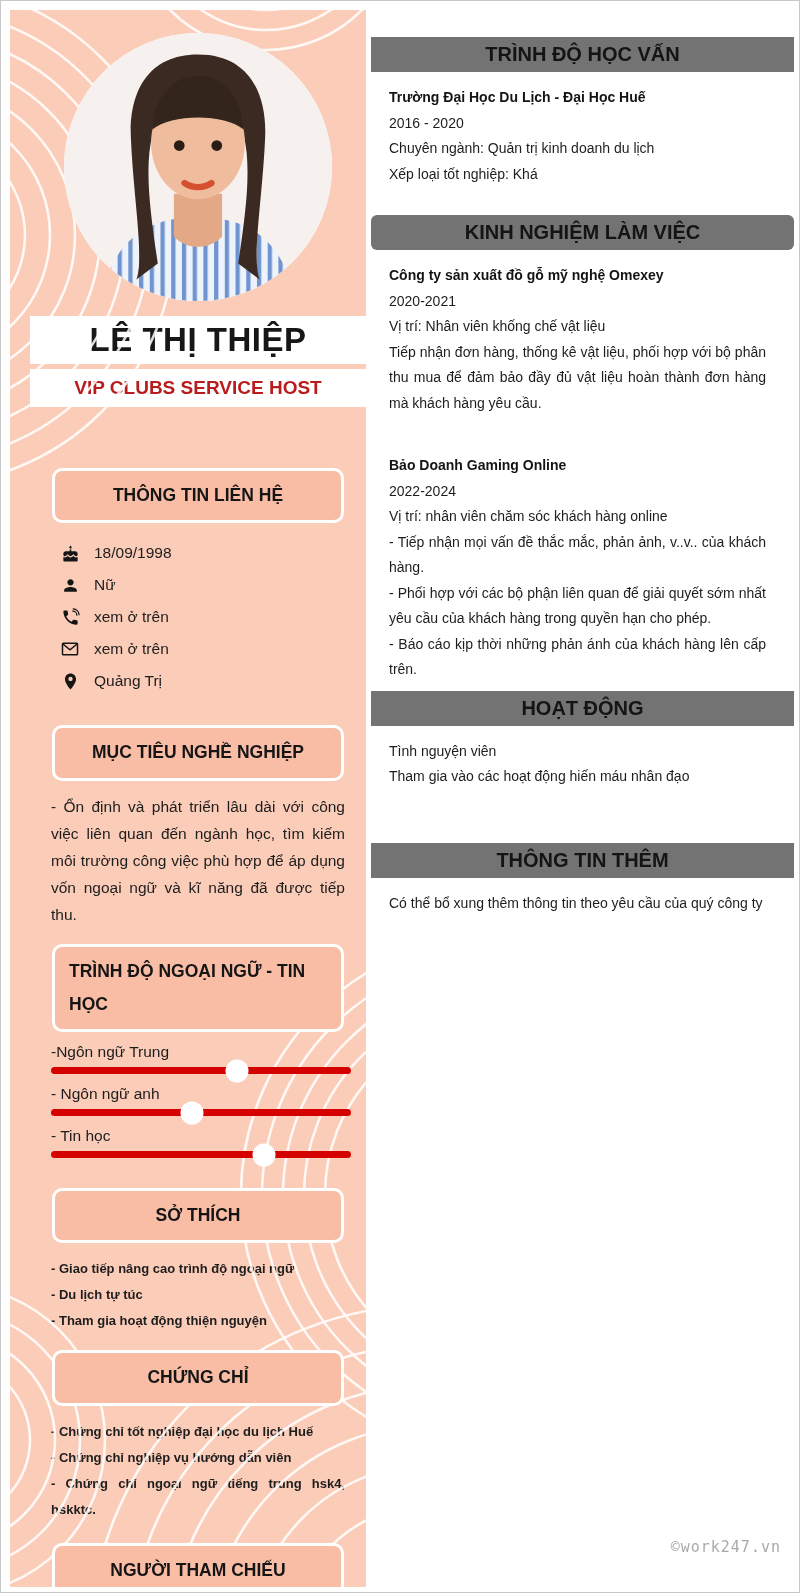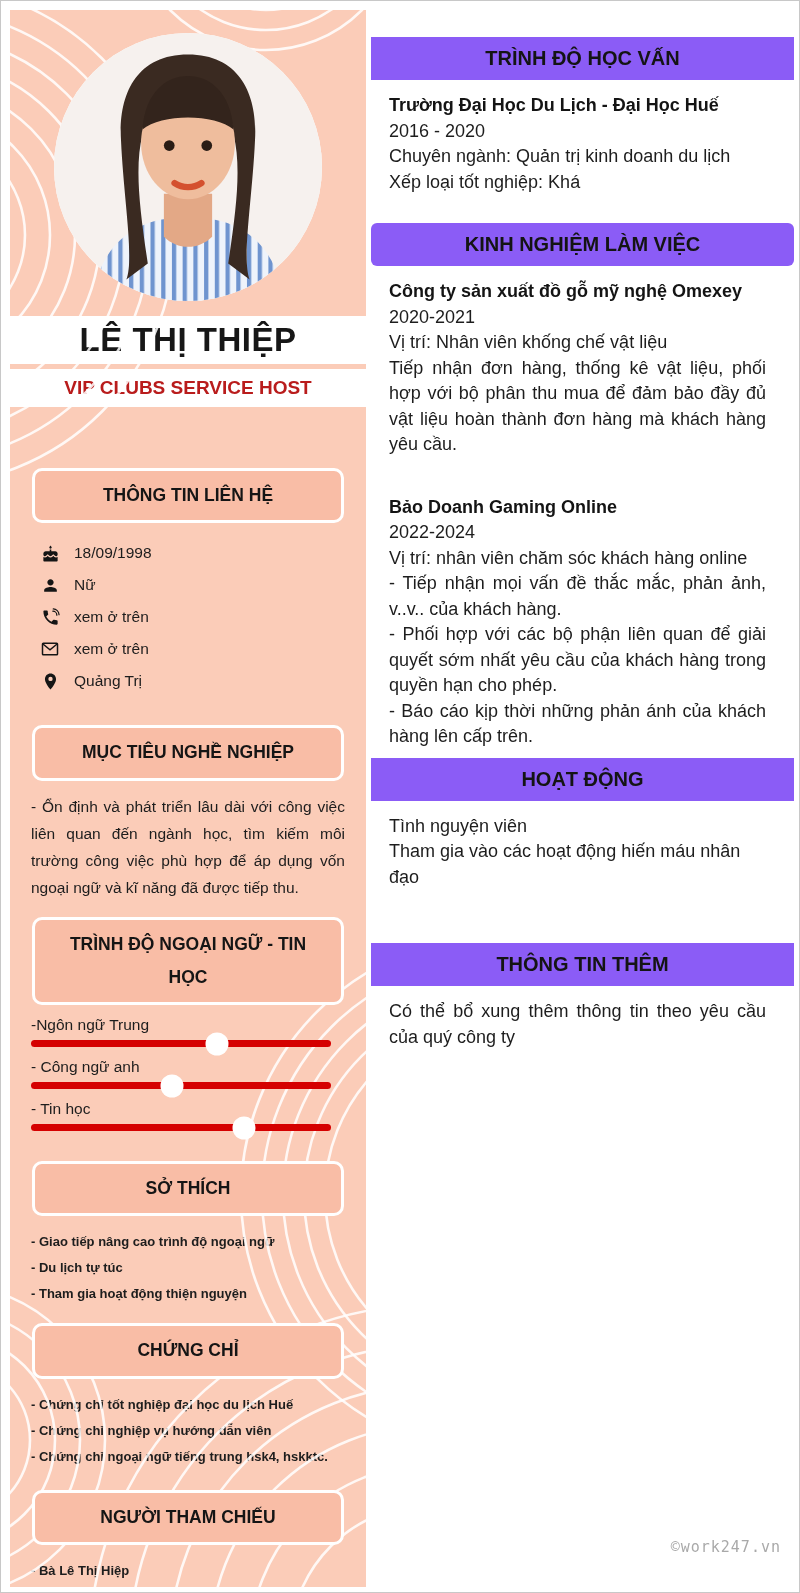--- a/index.html
+++ b/index.html
@@ -3,37 +3,37 @@
 <meta charset="utf-8">
 <style>
   * { margin:0; padding:0; box-sizing:border-box; }
   html,body { background:#fff; }
   body { font-family:"Liberation Sans", sans-serif; color:#222; }
   .page { position:relative; width:800px; height:1593px; background:#fff;
           border:1px solid #c8c8c8; overflow:hidden; }
 
   
   .sidebar { position:absolute; left:9px; top:9px; width:356px; height:1577px;
-             background:#fbccb8; overflow:hidden; }
+             background:#fbccb8; overflow:hidden;padding-left:20px; }
   .deco { position:absolute; inset:0; pointer-events:none; }
 
   .photo-ring { position:relative; width:268px; height:268px; margin:23px auto 0;
                 background:#fff; border-radius:50%; overflow:hidden; }
   .photo-ring svg { position:absolute; inset:0; }
 
   .name-band { background:#fff; margin-top:15px; height:48px;
                display:flex; align-items:center; justify-content:center; }
   .name-band h1 { font-size:33px; font-weight:800; letter-spacing:.5px; color:#171717; }
   .title-band { background:#fff; margin-top:5px; height:38px;
                 display:flex; align-items:center; justify-content:center; }
   .title-band h2 { font-size:19px; font-weight:700; color:#b91c1c; }
 
   .side-h { position:relative; margin:0 22px; background:#f9bda6; border:3px solid #fff;
             border-radius:10px; min-height:48px; display:flex; align-items:center;
-            justify-content:center; text-align:center;
+            justify-content:center; text-align:left;
             font-size:17.5px; font-weight:700; color:#151515; padding:8px 14px; line-height:1.9; }
 
   .contact-list { margin:14px 0 0 29px; }
   .c-row { display:flex; align-items:center; height:32px; }
   .c-icon { width:22px; display:flex; justify-content:center; margin-right:13px; }
   .c-text { font-size:15.5px; color:#1d1d1d;text-align:center; }
 
   .side-par { margin:12px 21px 0; font-size:15.5px; line-height:27px;
               text-align:justify; color:#1d1d1d; }
 
@@ -45,23 +45,23 @@
                   border-radius:50%; transform:translate(-50%,-50%); }
 
   .side-list { margin:13px 21px 0; font-size:13px; line-height:26px; color:#1d1d1d;font-weight:bold; }
   .side-list.justify { text-align:justify; }
 
   .mt28{margin-top:28px;} .mt20{margin-top:20px;} .mt16{margin-top:16px;}
   .mt30{margin-top:30px;} .mt61{margin-top:61px;}
 
   
   .main { position:absolute; left:370px; top:9px; width:423px; height:1577px; background:#fff; }
-  .main-h { background:#8b5cf6; height:43px; display:flex; align-items:center;
+  .main-h { background:#737373; height:35px; display:flex; align-items:center;
             justify-content:center; font-size:20px; font-weight:700; color:#141414; }
-  .main-sec { padding:13px 28px 0 18px; font-size:18px; line-height:25.5px; color:#1d1d1d; }
+  .main-sec { padding:13px 28px 0 18px; font-size:14px; line-height:25.5px; color:#1d1d1d; }
   .bold { font-weight:700; color:#141414; }
   .jpar { text-align:justify; }
   .job2 { margin-top:37px; }
   .mh1 { margin-top:27px; }
   .mh2 { margin-top:14px;border-radius:6px; }
   .mh3 { margin-top:8px; }
   .mh4 { margin-top:53px; }
   .sec-pad-btm { padding-bottom:14px; }
 
   .watermark { position:absolute; right:18px; bottom:36px;
@@ -194,21 +194,21 @@
 
     <div class="side-h mt16">TRÌNH ĐỘ NGOẠI NGỮ - TIN HỌC</div>
     <div style="margin-top:4px;">
       <div class="skill">
         <div class="skill-label">-Ngôn ngữ Trung</div>
         <div class="skill-bar">
           <div class="skill-handle" style="left: 62%;"></div>
         </div>
       </div>
       <div class="skill">
-        <div class="skill-label">- Công ngữ anh</div>
+        <div class="skill-label">- Ngôn ngữ anh</div>
         <div class="skill-bar">
           <div class="skill-handle" style="left: 47%;"></div>
         </div>
       </div>
       <div class="skill">
         <div class="skill-label">- Tin học</div>
         <div class="skill-bar">
           <div class="skill-handle" style="left: 71%;"></div>
         </div>
       </div>

